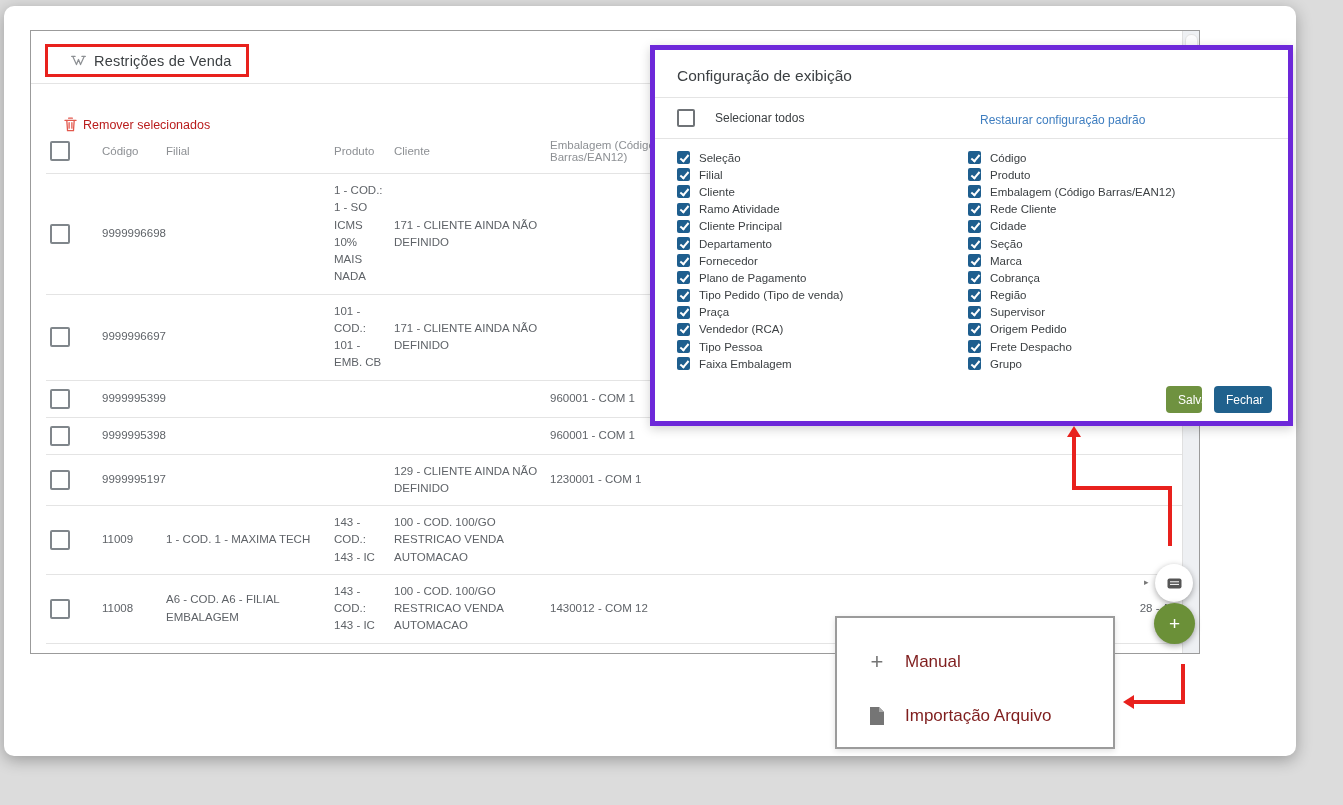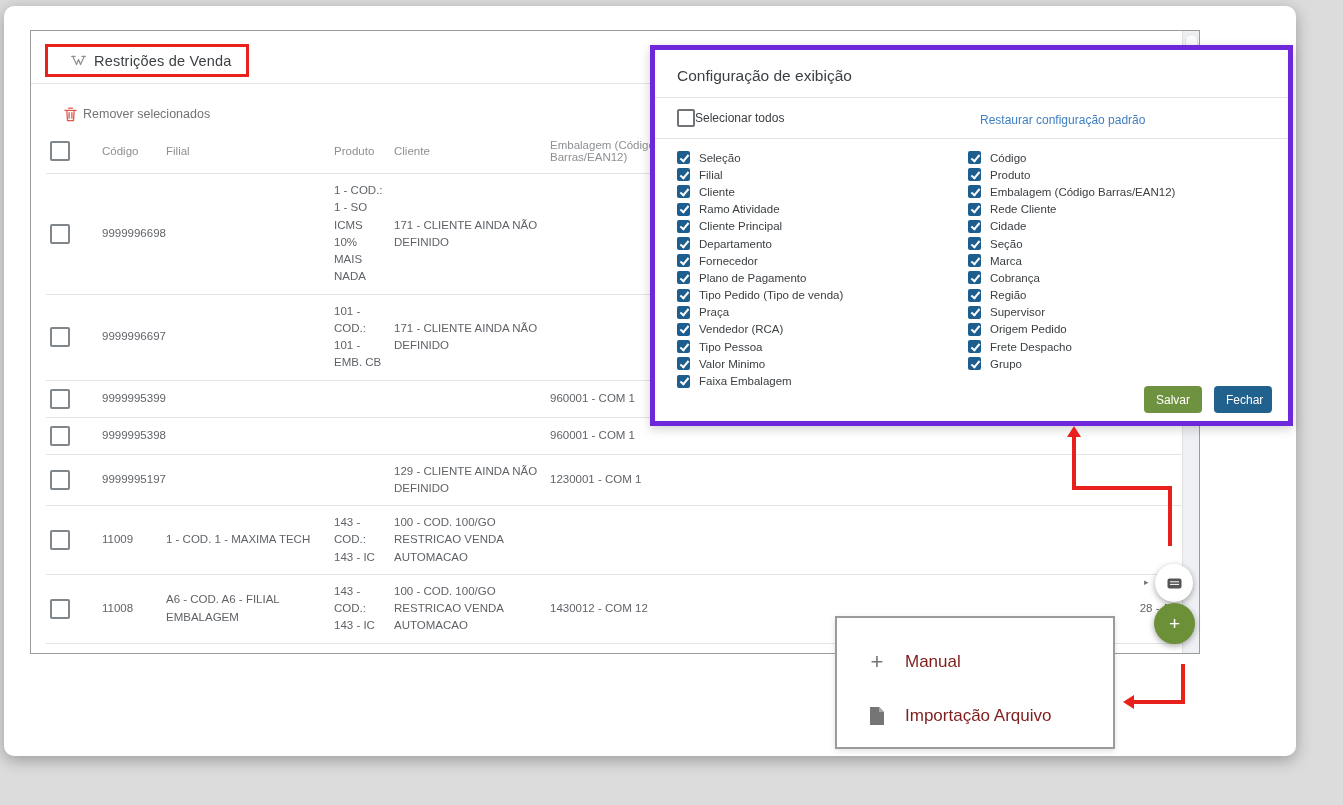--- a/index.html
+++ b/index.html
@@ -7,22 +7,22 @@
   .stage{position:relative;width:1343px;height:805px;background:#dcdcdc;overflow:hidden;}
   .sheet{position:absolute;left:4px;top:6px;width:1292px;height:750px;background:#fff;
          border-radius:10px;box-shadow:0 4px 16px rgba(0,0,0,.30);}
   
   .card{position:absolute;left:30px;top:30px;width:1168px;height:622px;background:#fff;
         border:1px solid #9b9b9b;overflow:hidden;z-index:2;}
   .title-box{position:absolute;left:14px;top:13px;height:27px;border:3px solid #e8211d;
              display:flex;align-items:center;gap:8px;padding:0 14px 0 23px;z-index:6;background:#fff;}
   .title-box .ttl{font-size:14.5px;color:#3c4043;letter-spacing:.2px;white-space:nowrap;}
   .card-div{position:absolute;left:0;top:52px;width:100%;height:1px;background:#e4e4e4;}
-  .remove-btn{position:absolute;left:33px;top:76px;display:flex;align-items:flex-start;gap:6px;
-              color:#737373;font-size:12.5px;cursor:pointer;}
+  .remove-btn{position:absolute;left:33px;top:86px;display:flex;align-items:center;gap:6px;
+              color:#b91c1c;font-size:12.5px;cursor:pointer;}
   
   .tbl-wrap{position:absolute;left:15px;top:100px;right:17px;}
   table{border-collapse:collapse;table-layout:fixed;width:100%;}
   th{font-size:11.5px;font-weight:normal;color:#8d9094;text-align:left;padding:8px 4px 10px 4px;}
   td{font-size:11.5px;color:#5f6368;padding:8px 4px;vertical-align:middle;line-height:1.5;
      border-top:1px solid #e4e4e4;word-wrap:break-word;}
   tr.hdr th{border-top:none;}
   .c-sel{width:44px;} .c-codigo{width:56px;white-space:nowrap;overflow:visible;}
   .c-filial{width:160px;} .c-produto{width:52px;} .c-cliente{width:148px;}
   .c-embalagem{width:150px;} .c-ramo{width:72px;}
@@ -31,37 +31,37 @@
       background:#fff;vertical-align:middle;cursor:pointer;}
   .scrollbar{position:absolute;right:0;top:0;bottom:0;width:16px;background:#eef0f3;
              border-left:1px solid #e0e0e0;z-index:3;}
   .scroll-thumb{position:absolute;left:2px;top:3px;width:11px;height:55px;background:#fbfbfc;
                 border:1px solid #e3e3e3;border-radius:6px;}
   
   .dialog{position:absolute;left:650px;top:45px;width:633px;height:371px;background:#fff;
           border:5px solid #6d28d9;box-shadow:0 3px 10px rgba(0,0,0,.18);z-index:10;}
   .dlg-title{position:absolute;left:22px;top:17px;font-size:15.5px;color:#3c4043;}
   .dlg-div1{position:absolute;left:0;top:47px;width:100%;height:1px;background:#e4e4e4;}
-  .dlg-selall{position:absolute;left:22px;top:59px;display:flex;align-items:center;gap:0;}
+  .dlg-selall{position:absolute;left:22px;top:59px;display:flex;align-items:center;gap:20px;}
   .dlg-selall .lbl{font-size:12px;color:#3c4043;}
   .cb-sm{display:inline-block;width:14px;height:14px;border:2px solid #6f7377;border-radius:2px;
          background:#fff;cursor:pointer;}
   .restore-link{position:absolute;left:325px;top:63px;font-size:12px;color:#3f7ec0;cursor:pointer;}
   .dlg-div2{position:absolute;left:0;top:88px;width:100%;height:1px;background:#e4e4e4;}
   .opt-col{position:absolute;top:99px;display:flex;flex-direction:column;}
   .opt-col.left{left:22px;width:280px;} .opt-col.right{left:313px;width:300px;}
   .opt{display:flex;align-items:center;gap:9px;height:17.2px;}
   .opt-label{font-size:11.5px;color:#3c4043;white-space:nowrap;}
   .cbx{position:relative;display:inline-block;width:13px;height:13px;background:#1e5e8e;
        border-radius:2px;flex:0 0 13px;cursor:pointer;}
   .cbx::after{content:"";position:absolute;left:4.5px;top:1.5px;width:3px;height:7px;
               border:solid #fff;border-width:0 2px 2px 0;transform:rotate(40deg);}
   .btn{position:absolute;top:336px;height:27px;border:none;border-radius:4px;color:#fff;
        font-size:12px;font-family:inherit;cursor:pointer;padding:0 12px;}
-  .btn-save{right:86px;background:#6f9240;width:58px;}
+  .btn-save{right:86px;background:#6f9240;width:36px;}
   .btn-close{right:16px;background:#20618d;width:58px;}
   
   .fab-white{position:absolute;left:1155px;top:564px;width:38px;height:38px;border-radius:50%;
              background:#fff;box-shadow:0 2px 6px rgba(0,0,0,.35);z-index:12;
              display:flex;align-items:center;justify-content:center;cursor:pointer;}
   .fab-green{position:absolute;left:1154px;top:603px;width:41px;height:41px;border-radius:50%;
              background:#6b9038;box-shadow:0 2px 6px rgba(0,0,0,.35);z-index:12;
              display:flex;align-items:center;justify-content:center;color:#fff;font-size:19px;cursor:pointer;}
   .fab-handle{position:absolute;left:1144px;top:577px;font-size:9px;color:#777;z-index:12;}
   
@@ -262,24 +262,20 @@
         <div class="opt">
           <span class="cbx"></span>
           <span class="opt-label">Vendedor (RCA)</span>
         </div>
         <div class="opt">
           <span class="cbx"></span>
           <span class="opt-label">Tipo Pessoa</span>
         </div>
         <div class="opt">
           <span class="cbx"></span>
-          <span class="opt-label">Valor Minimo</span>
-        </div>
-        <div class="opt">
-          <span class="cbx"></span>
           <span class="opt-label">Faixa Embalagem</span>
         </div>
       </div>
     <div class="opt-col right">
         <div class="opt">
           <span class="cbx"></span>
           <span class="opt-label">Código</span>
         </div>
         <div class="opt">
           <span class="cbx"></span>

